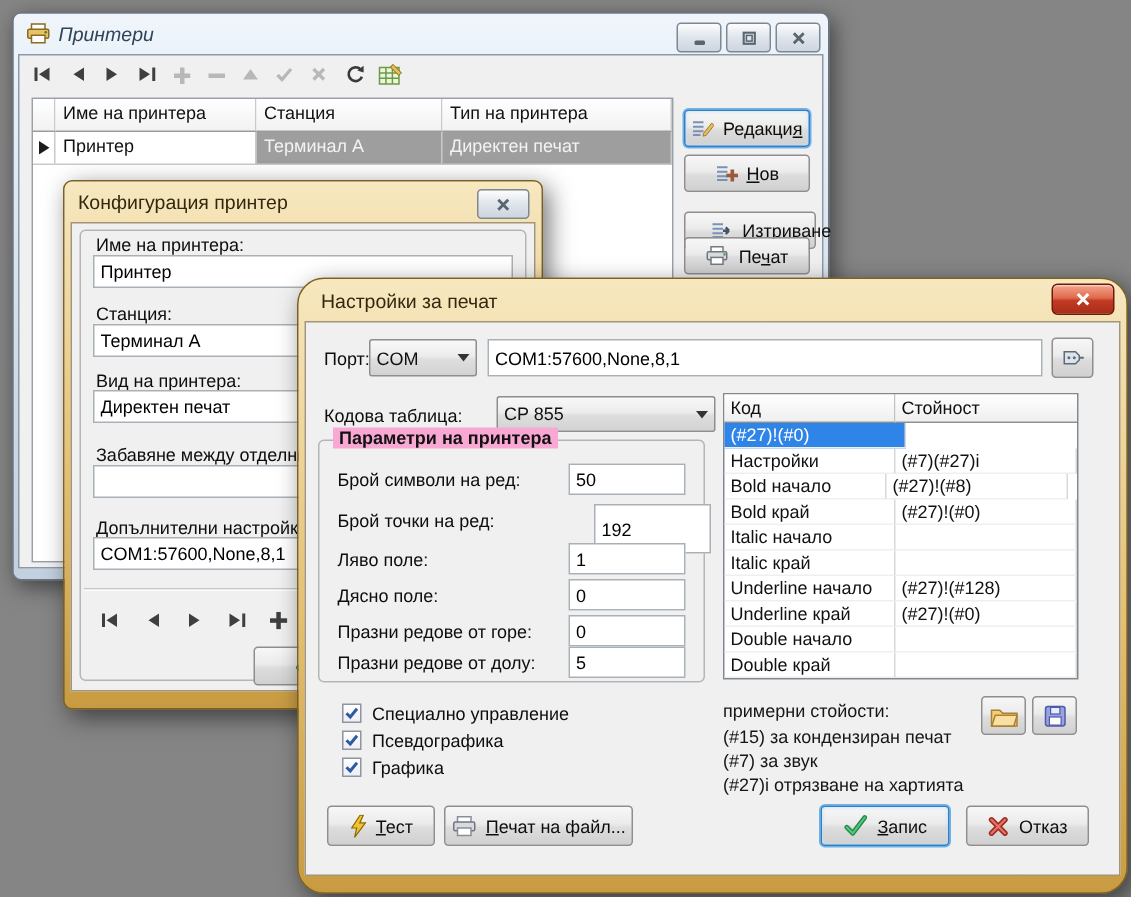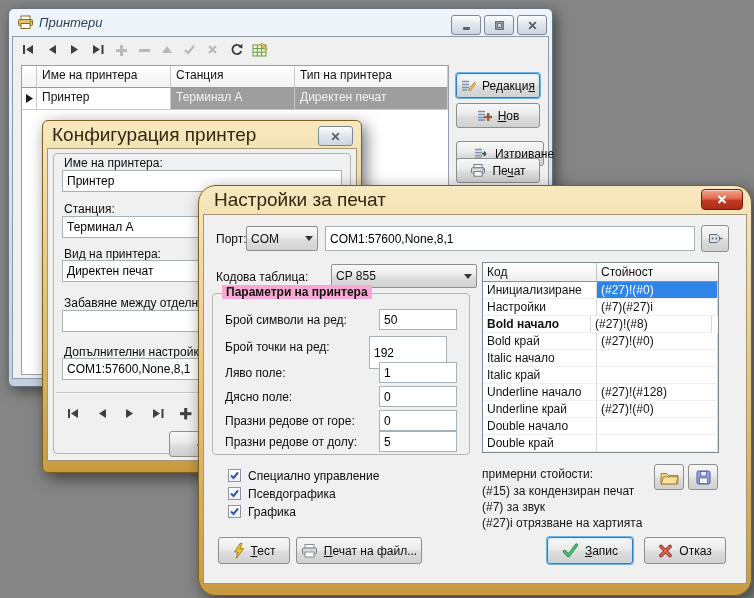--- a/index.html
+++ b/index.html
@@ -12,21 +12,21 @@
   .tb{height:27px;display:flex;align-items:center;gap:5px;padding:0 5px;position:relative;}
   .tb-basic .ttext{color:#2e4258;font-size:13px;font-style:italic;}
   .caps{position:absolute;right:2px;top:6px;display:flex;gap:3px;}
   .capbtn{width:28px;height:18px;border:1px solid #7d8894;border-radius:3px;
     background:linear-gradient(180deg,#fdfdfd,#dfe5ec 50%,#cdd5df);
     display:flex;align-items:center;justify-content:center;}
   .client{position:relative;background:#f0f0f0;border:1px solid #8c99a7;}
   
   .win-gold{background:linear-gradient(180deg,#f7e8c0,#e4c071 55%,#c89b42);
     border:1px solid #7c6020;box-shadow:4px 5px 16px rgba(0,0,0,.55);padding:0 4px 4px 4px;}
-  .tb-gold .ttext{color:#33280f;font-size:19px;}
+  .tb-gold .ttext{color:#33280f;font-size:13px;}
   .client-gold{position:relative;background:#f0f0f0;border:1px solid #a39576;}
   .close-red{width:40px;height:19px;border:1px solid #701a0e;border-radius:4px;
     background:linear-gradient(180deg,#f4a590,#e06a4c 45%,#c23a24 55%,#aa2d19);
     display:flex;align-items:center;justify-content:center;box-shadow:inset 0 1px 0 rgba(255,255,255,.45);}
   
   .lbl{position:absolute;white-space:nowrap;color:#0d0d0d;}
   .tinput{position:absolute;background:#fff;border:1px solid #a9b1b8;padding:1px 4px;
     font-family:inherit;font-size:12px;color:#000;box-sizing:border-box;}
   .btn{position:absolute;display:flex;align-items:center;justify-content:center;gap:6px;
     background:linear-gradient(180deg,#f7f7f7,#ebebeb 45%,#dddddd 55%,#d0d0d0);
@@ -328,46 +328,45 @@
     <div class="combo" style="left:127px;top:49px;width:146px;height:24px;">
       <span class="cval">CP 855</span>
       <span class="arr"></span>
     </div>
 
     <div class="groupbox" style="left:8px;top:78px;width:258px;height:162px;">
       <span class="legend">Параметри на принтера</span>
       <div class="lbl" style="left:12px;top:19px;">Брой символи на ред:</div>
       <input class="tinput" style="left: 166px; top: 15px; width: 78px; height: 21px;" value="50">
       <div class="lbl" style="left:12px;top:46px;">Брой точки на ред:</div>
-      <input class="tinput" style="left: 156px; top: 42px; width: 78px; height: 33px;" value="192">
+      <input class="tinput" style="left: 183px; top: 42px; width: 78px; height: 33px;" value="192">
       <div class="lbl" style="left:12px;top:72px;">Ляво поле:</div>
       <input class="tinput" style="left: 166px; top: 68px; width: 78px; height: 21px;" value="1">
       <div class="lbl" style="left:12px;top:96px;">Дясно поле:</div>
       <input class="tinput" style="left: 166px; top: 92px; width: 78px; height: 21px;" value="0">
       <div class="lbl" style="left:12px;top:120px;">Празни редове от горе:</div>
       <input class="tinput" style="left: 166px; top: 116px; width: 78px; height: 21px;" value="0">
       <div class="lbl" style="left:12px;top:141px;">Празни редове от долу:</div>
       <input class="tinput" style="left: 166px; top: 137px; width: 78px; height: 21px;" value="5">
     </div>
 
     <div class="ctable" style="left:278px;top:47px;width:237px;height:191px;">
       <div class="ctr">
         <div class="cth" style="width:114px;">Код</div>
         <div class="cth" style="width:121px;border-right:none;">Стойност</div>
       </div>
       <div class="ctr">
-          <div class="ctd" style="width:114px;">Инициализиране</div>
           <div class="ctd csel" style="width:121px;">(#27)!(#0)</div>
         </div>
       <div class="ctr">
           <div class="ctd" style="width:114px;">Настройки</div>
           <div class="ctd" style="width:121px;">(#7)(#27)i</div>
         </div>
       <div class="ctr">
-          <div class="ctd" style="width:108px;font-weight:bold;">Bold начало</div>
+          <div class="ctd" style="width:108px;">Bold начало</div>
           <div class="ctd" style="width:121px;">(#27)!(#8)</div>
         </div>
       <div class="ctr">
           <div class="ctd" style="width:114px;">Bold край</div>
           <div class="ctd" style="width:121px;">(#27)!(#0)</div>
         </div>
       <div class="ctr">
           <div class="ctd" style="width:114px;">Italic начало</div>
           <div class="ctd" style="width:121px;"></div>
         </div>

